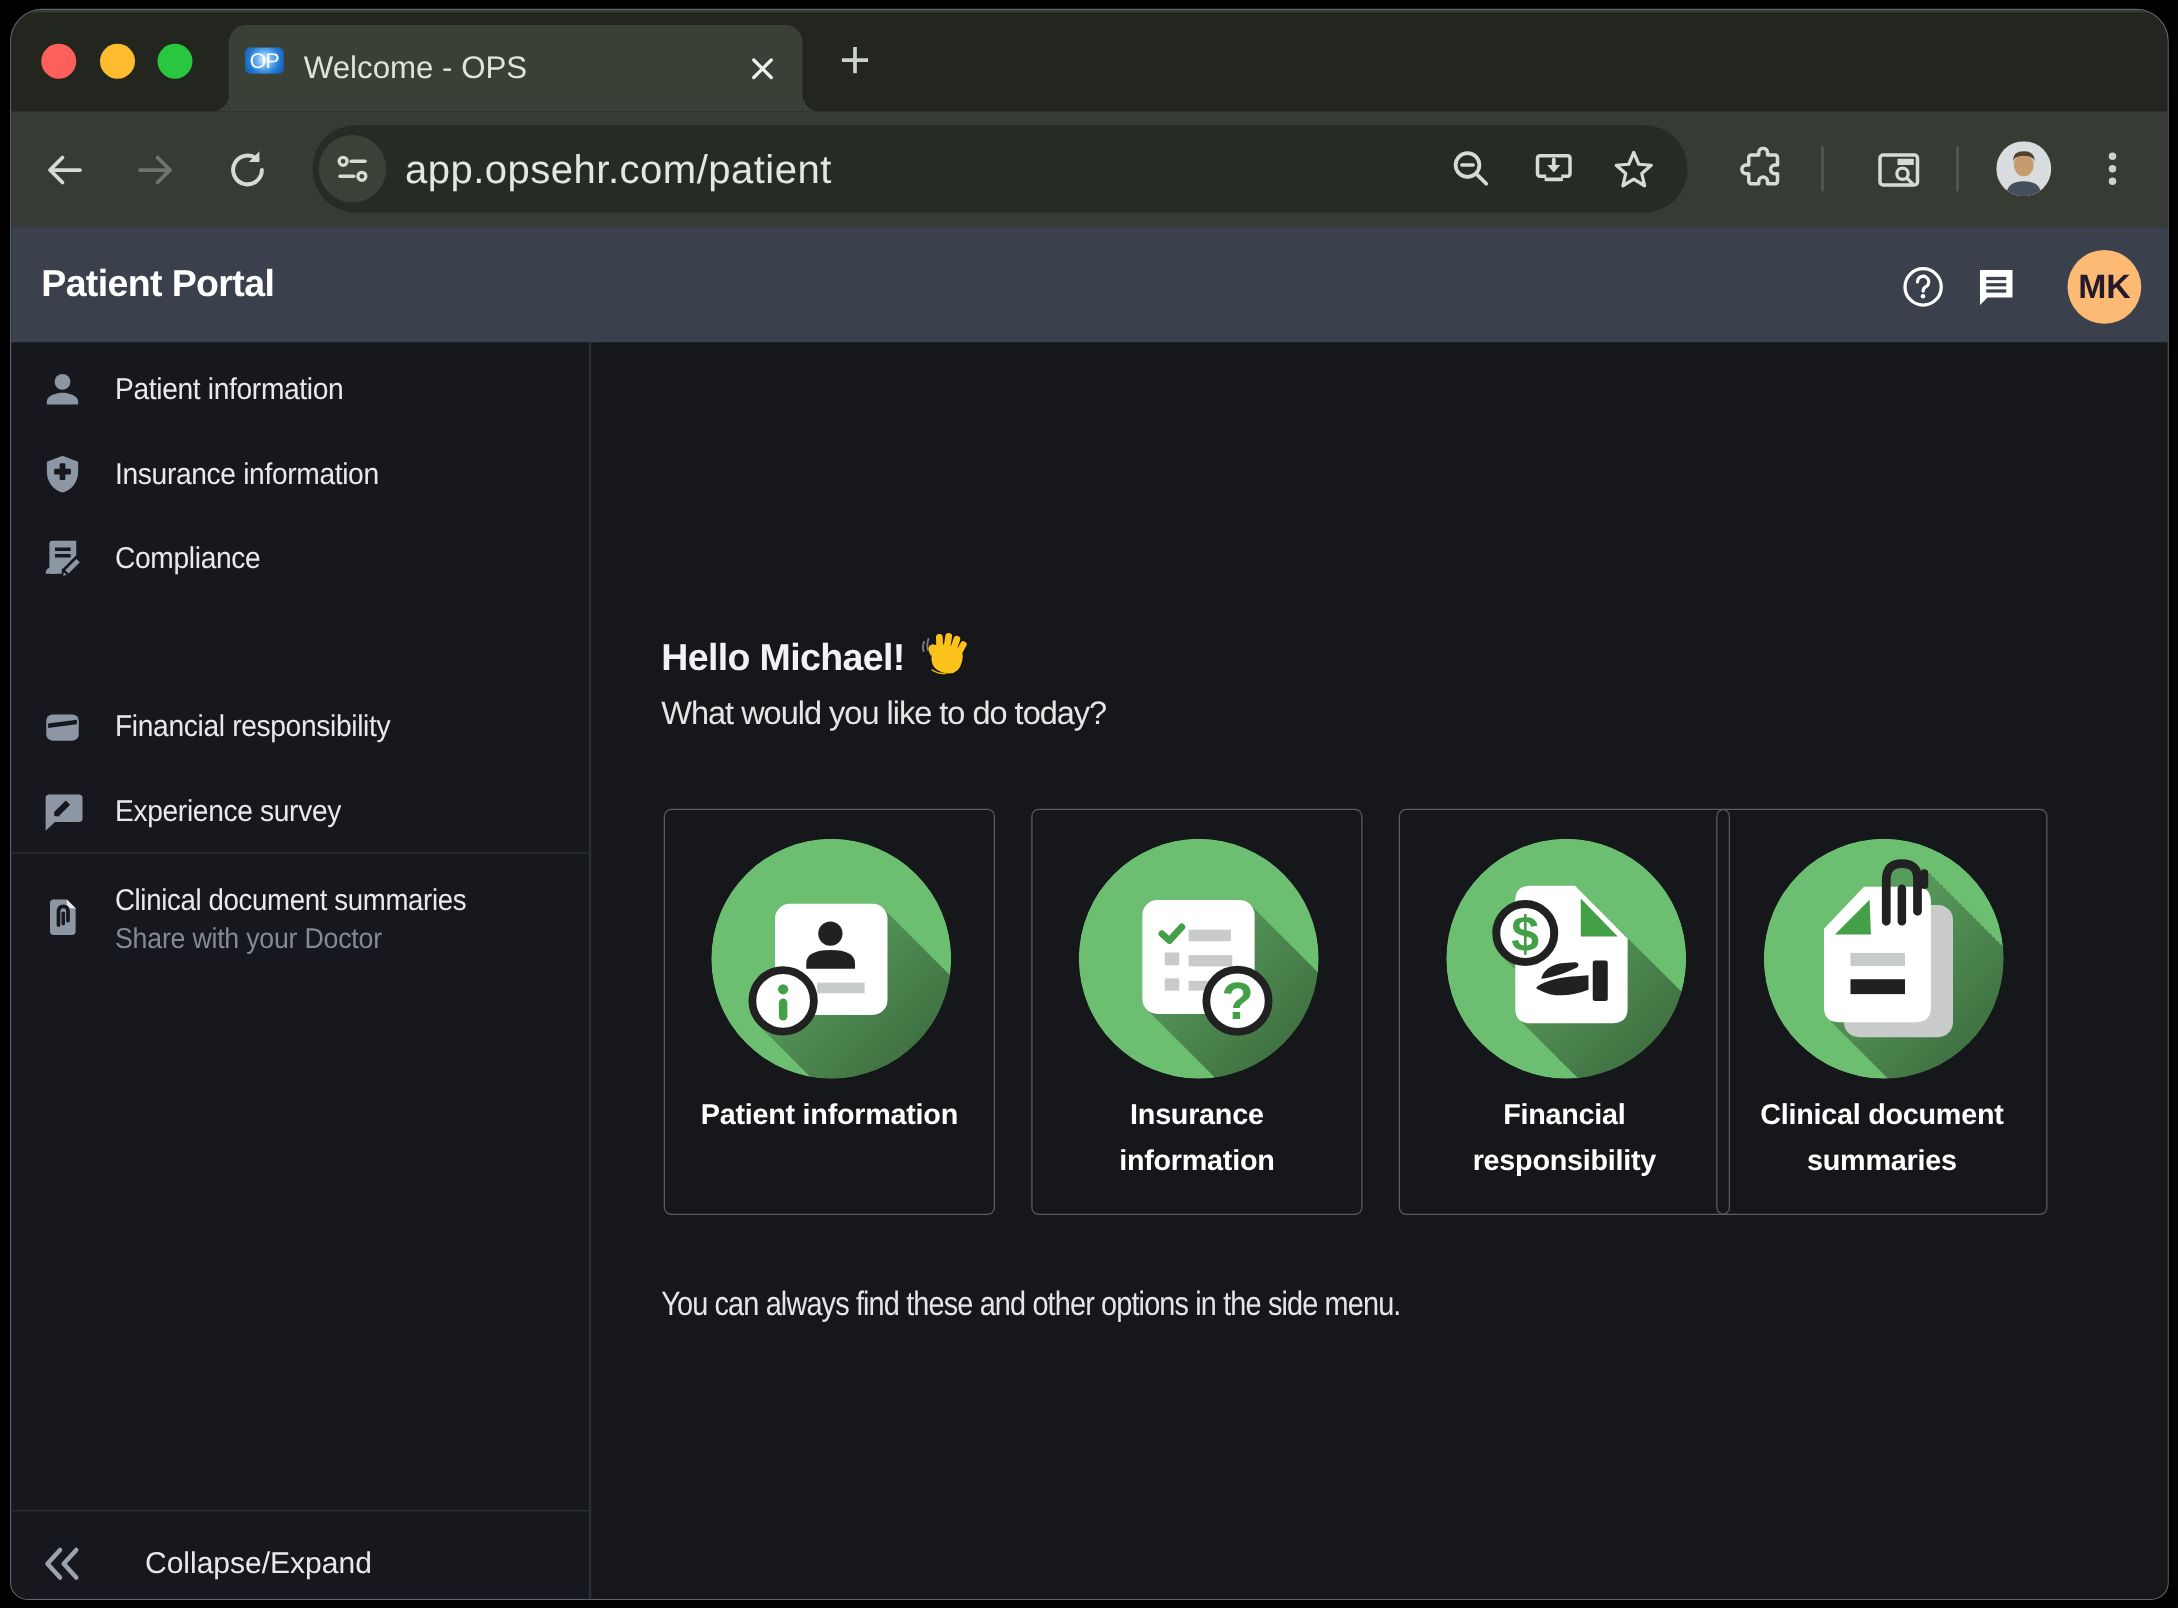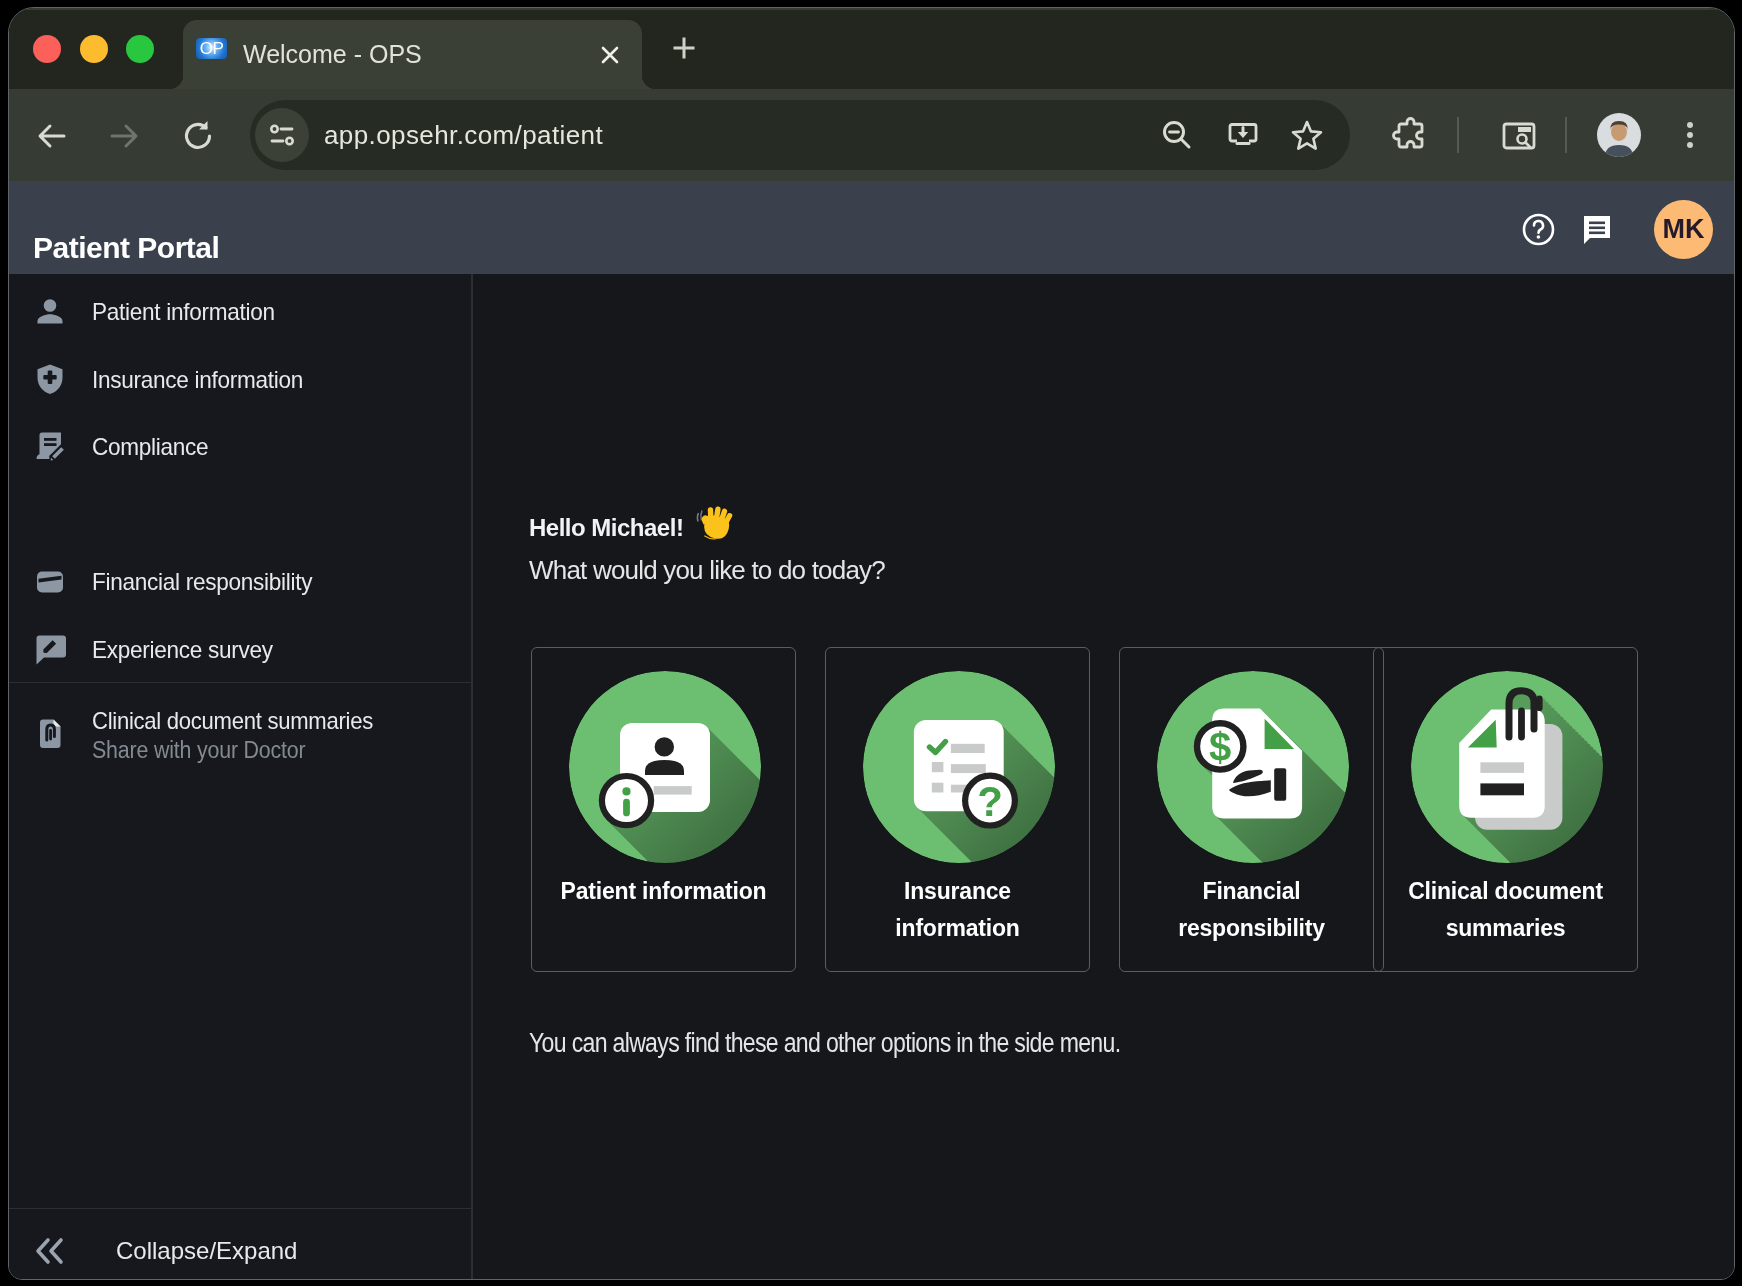--- a/index.html
+++ b/index.html
@@ -23,37 +23,37 @@
     background:radial-gradient(circle at 50% 45%, #e8f4ff 0%, #6db5f5 30%, #2277d0 65%, #1257a8 100%);
     color:#fff; font-weight:normal; font-size:17px; line-height:21px; text-align:center; letter-spacing:-0.5px; }
   .tabtitle { position:absolute; left:60px; top:0; height:69px; line-height:69px;
     color:#e0e3da; font-size:25px; }
   .icon { position:absolute; }
   .pill { position:absolute; left:241px; top:11px; width:1100px; height:70px; border-radius:35px;
     background:#262b24; }
   .tunecirc { position:absolute; left:5px; top:8px; width:54px; height:54px; border-radius:50%;
     background:#3c4138; }
   .urltext { position:absolute; left:74px; top:0; height:70px; line-height:70px; color:#e3e7dd;
-    font-size:26px; letter-spacing:0.4px; }
+    font-size:32px; letter-spacing:0.4px; }
   .sep { position:absolute; top:109px; width:2px; height:36px; background:#565b52; }
   
   .appbar { position:absolute; left:0; top:173px; width:100%; height:93px; background:#3a414c; }
   .appbar h1 { position:absolute; left:24px; top:0; height:93px; line-height:93px;
-    font-size:30px; font-weight:bold; color:#ffffff; letter-spacing:-0.5px;margin-top:20px; }
+    font-size:30px; font-weight:bold; color:#ffffff; letter-spacing:-0.5px; }
   .mk { position:absolute; width:59px; height:59px; border-radius:50%; background:#fdba74;
     text-align:center; line-height:59px; font-size:27px; font-weight:bold; color:#251a29; }
   .sidebar { position:absolute; left:0; top:266px; width:464px; height:1007px; background:#16181d;
     border-right:2px solid #2b2e33; }
   .menuitem { position:absolute; left:0; width:100%; height:67px; }
   .menuitem .txt { position:absolute; left:83px; top:0; height:67px; line-height:67px;
     font-size:24px; color:#e7e9ec; letter-spacing:-0.3px; transform:scaleX(0.94); transform-origin:left center; }
   .micon { position:absolute; left:23px; top:15.5px; width:36px; height:36px; }
   .mdivider { position:absolute; left:0; width:100%; height:1px; background:#2b2e33; }
   .main { position:absolute; left:466px; top:266px; width:1261px; height:1007px; background:#15171b; }
-  .hello { position:absolute; left:54px; top:230px; font-size:24px; font-weight:bold; color:#f1f2f4;
+  .hello { position:absolute; left:54px; top:230px; font-size:30px; font-weight:bold; color:#f1f2f4;
     letter-spacing:-0.5px; }
   .sub { position:absolute; left:54px; top:281px; font-size:26px; color:#e5e5e5; letter-spacing:-0.8px; }
   .note { position:absolute; left:54px; top:754px; font-size:27px; color:#e3e5e8; letter-spacing:-0.8px; transform:scaleX(0.855); transform-origin:left center; }
   .card { position:absolute; top:373px; width:265px; height:325px; border:1px solid #5a5e63;
     border-radius:6px; }
   .card svg.big { position:absolute; left:36.5px; top:22.5px; }
   .card .label { position:absolute; left:0; top:225px; width:100%; text-align:center;
     font-size:23px; font-weight:bold; color:#fff; line-height:37px; letter-spacing:-0.2px; }
   .clin1 { position:absolute; left:83px; top:433px; font-size:24px; color:#e7e9ec; letter-spacing:-0.3px; transform:scaleX(0.92); transform-origin:left center; }
   .clin2 { position:absolute; left:83px; top:463px; font-size:23px; color:#838a92; letter-spacing:-0.2px; transform:scaleX(0.93); transform-origin:left center; }

